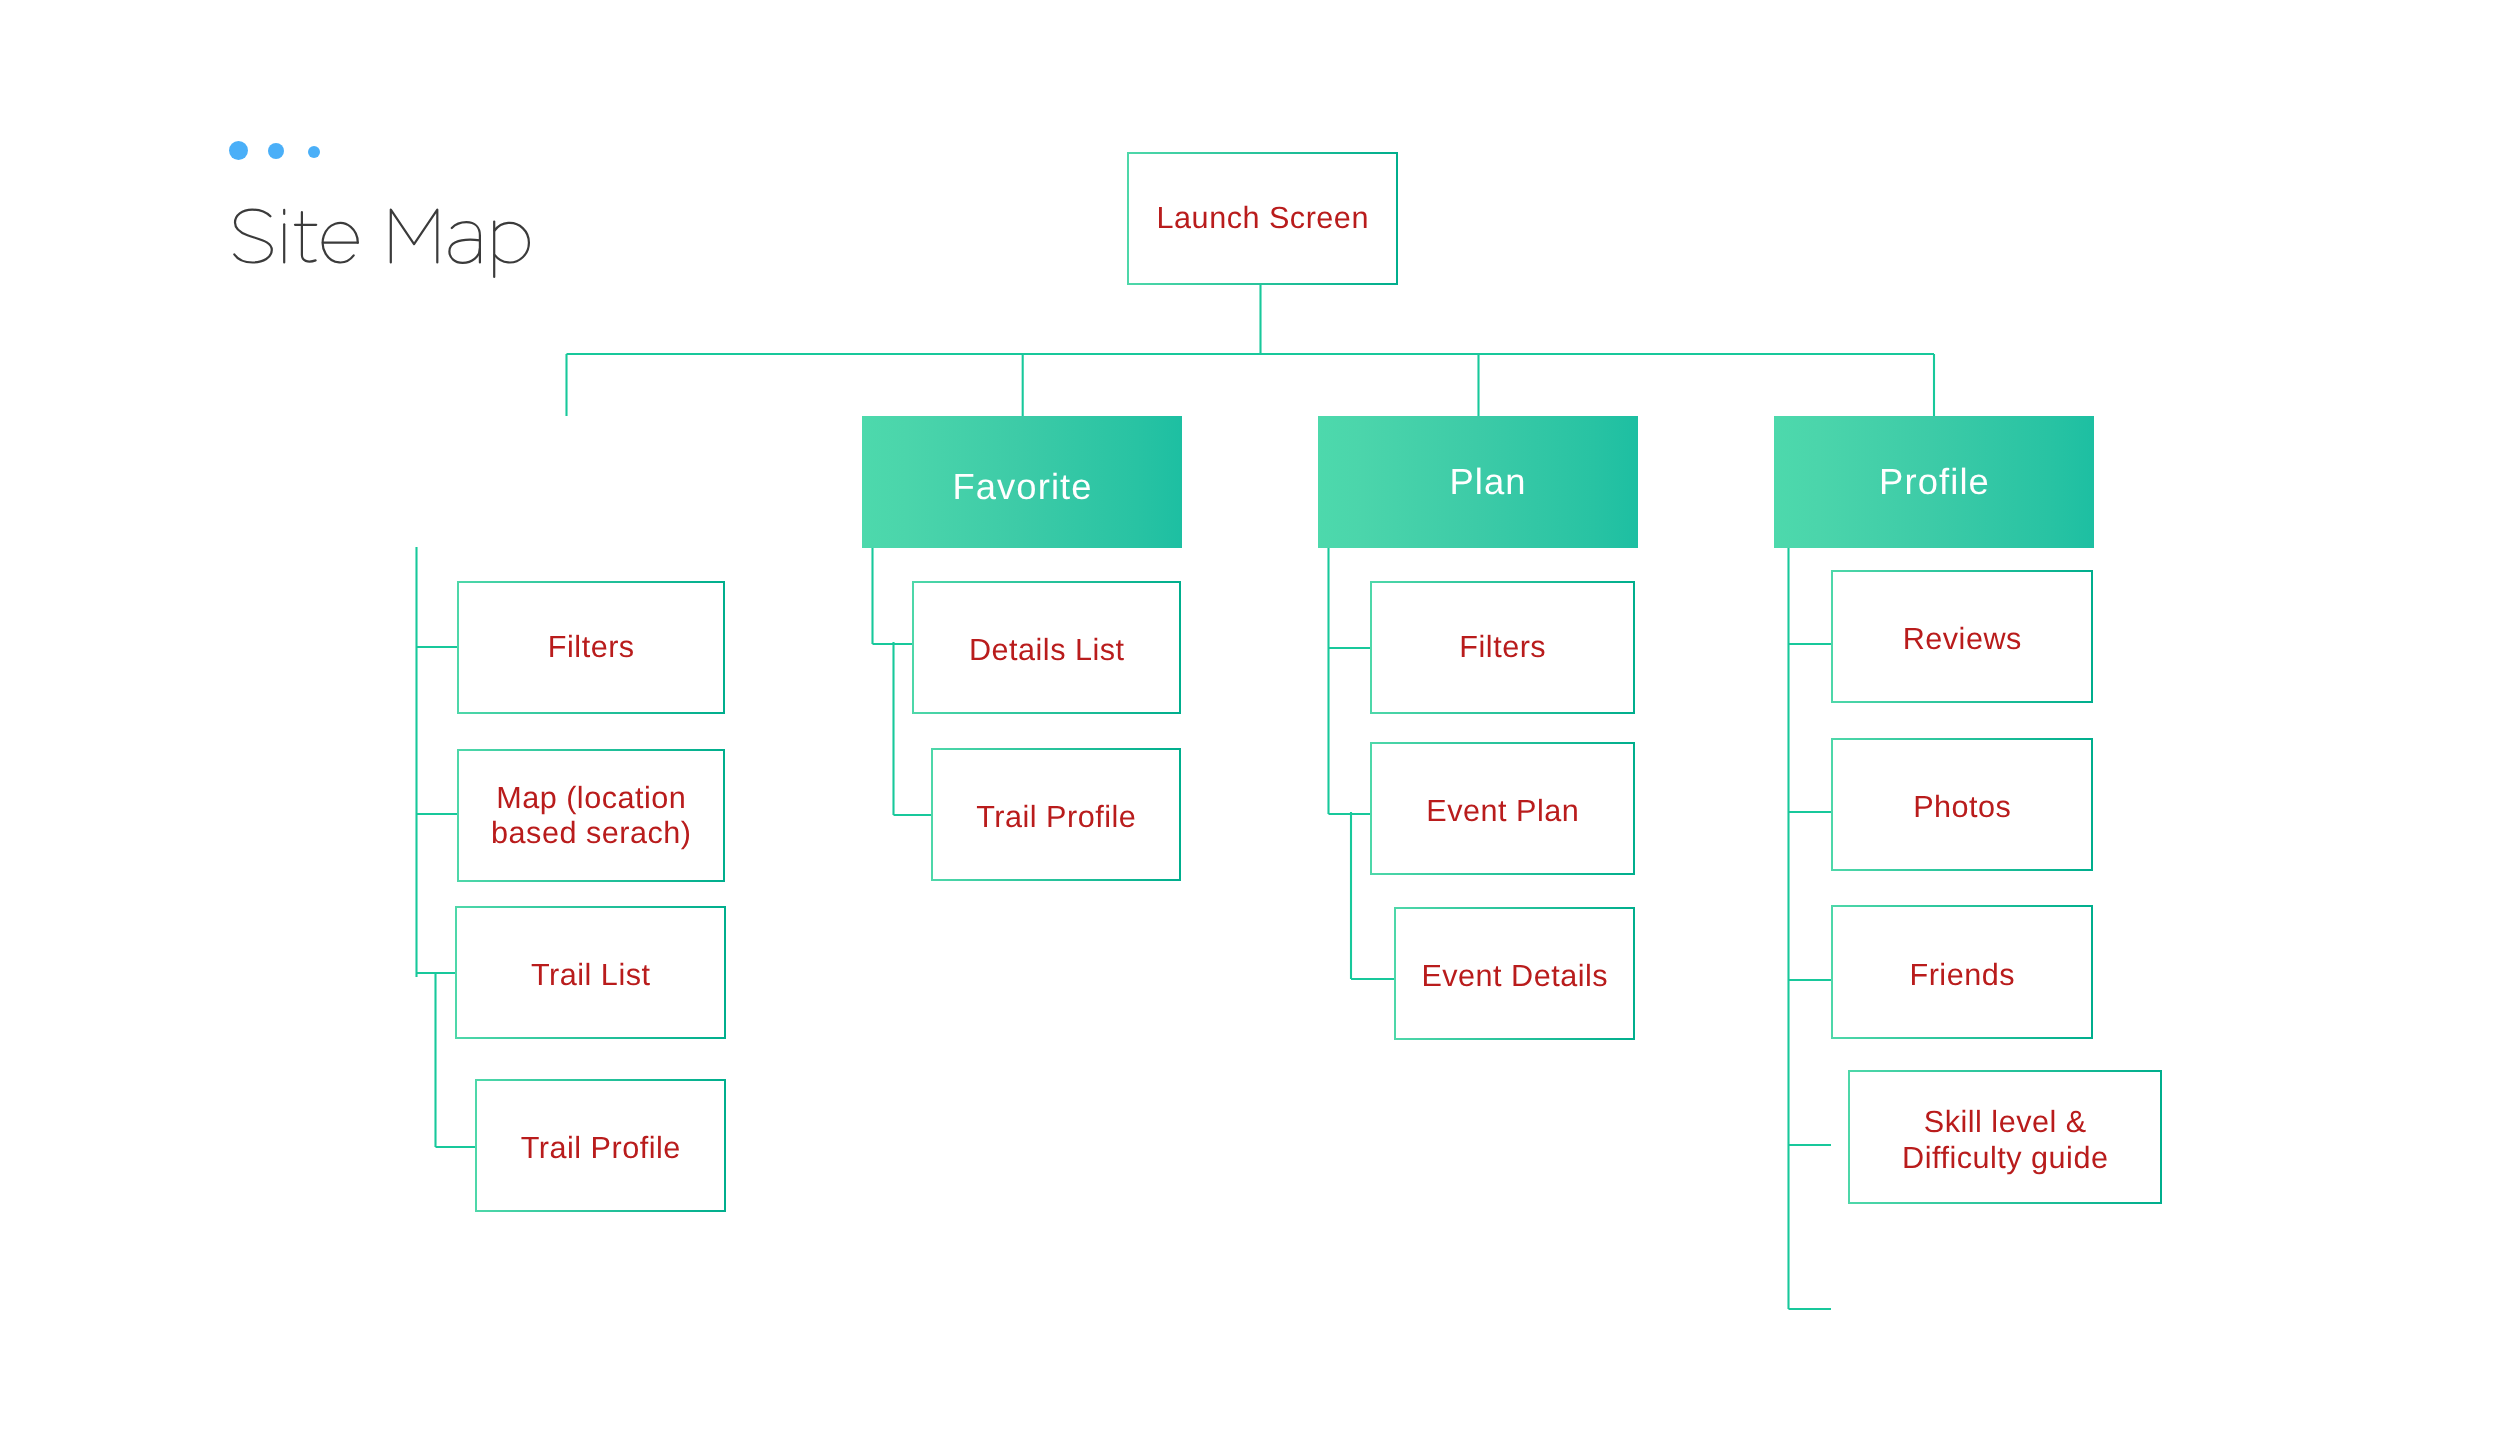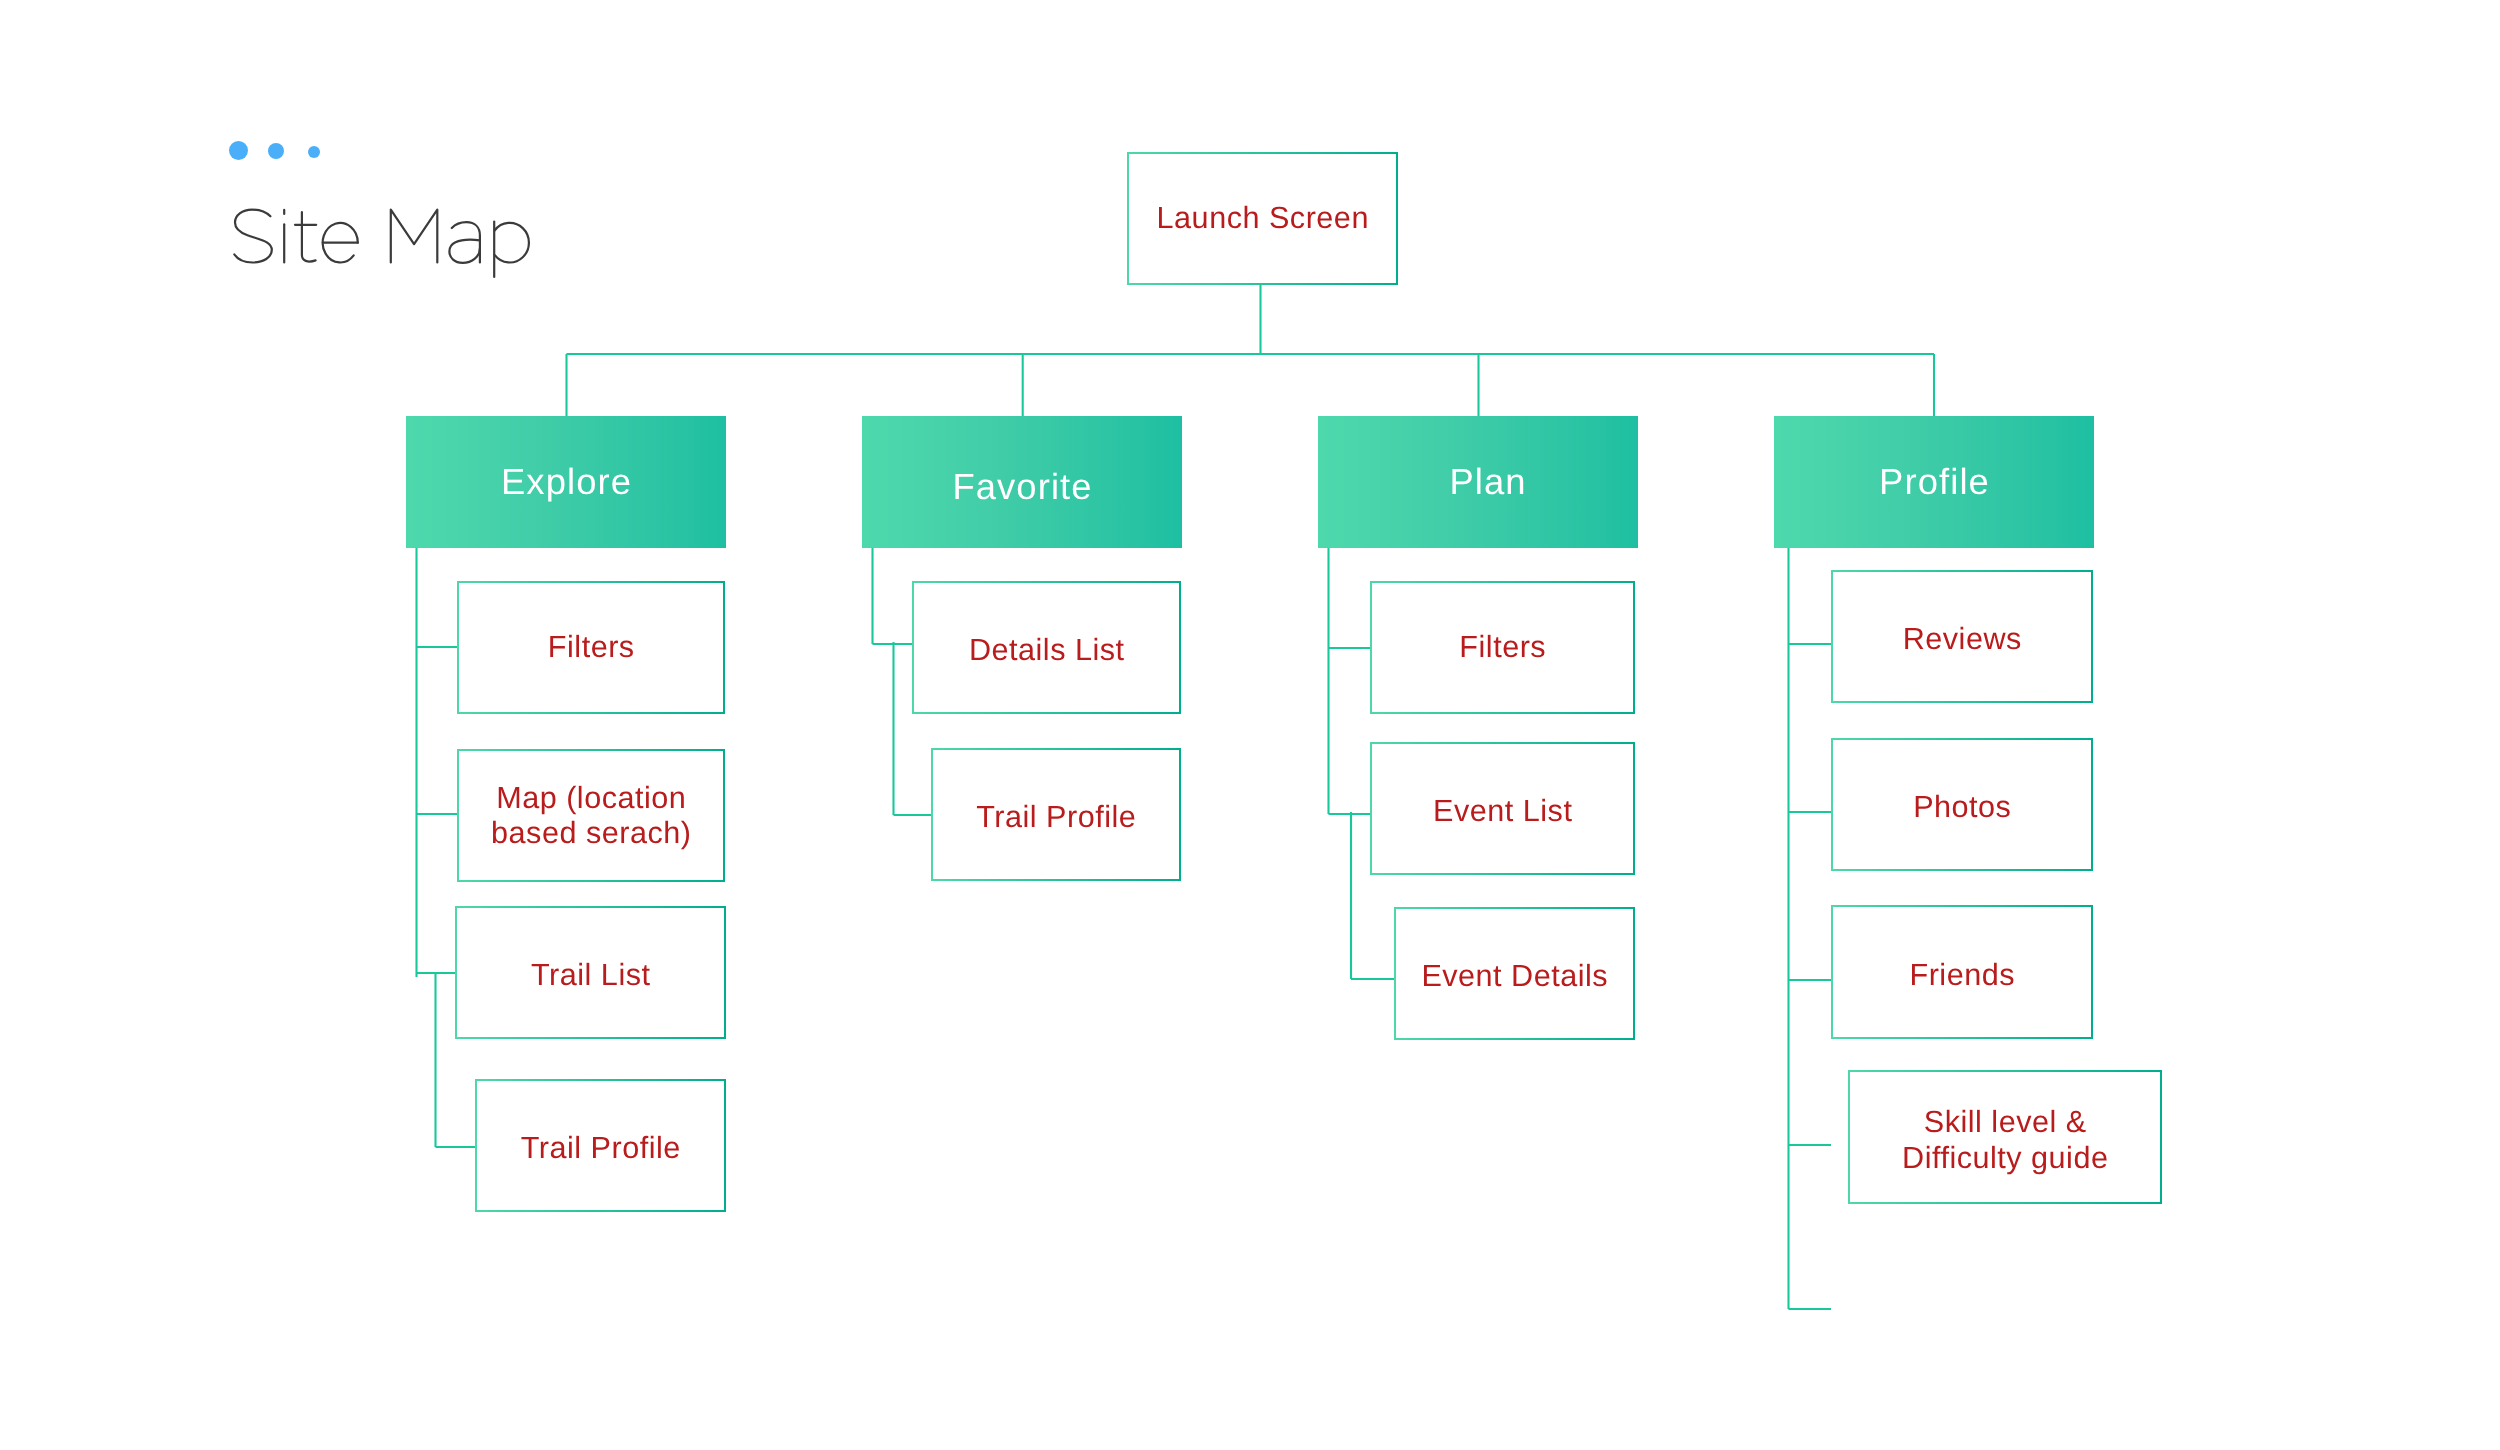--- a/index.html
+++ b/index.html
@@ -100,23 +100,20 @@
       <path d="M1788.5,980 L1831,980"></path>
       <path d="M1788.5,1145 L1831,1145"></path>
       <path d="M1788.5,1309 L1831,1309"></path>
     </g>
   </svg>
 
   <div class="node plain" style="left:1127px;top:152px;width:271px;height:133px;">
     <span class="lbl">Launch Screen</span>
   </div>
 
-  <div class="node hdr" style="left:406px;top:416px;width:320px;height:132px;">
-    <span class="lbl">Explore</span>
-  </div>
   <div class="node hdr" style="left:862px;top:416px;width:320px;height:132px;">
     <span class="lbl" style="position:relative;top:5px;">Favorite</span>
   </div>
   <div class="node hdr" style="left:1318px;top:416px;width:320px;height:132px;padding-left:19px;">
     <span class="lbl">Plan</span>
   </div>
   <div class="node hdr" style="left:1774px;top:416px;width:320px;height:132px;">
     <span class="lbl">Profile</span>
   </div>
 
@@ -138,21 +135,21 @@
     <span class="lbl">Details List</span>
   </div>
   <div class="node plain lower" style="left:931px;top:748px;width:250px;height:133px;">
     <span class="lbl">Trail Profile</span>
   </div>
 
   <div class="node plain" style="left:1370px;top:581px;width:265px;height:133px;">
     <span class="lbl">Filters</span>
   </div>
   <div class="node plain lower" style="left:1370px;top:742px;width:265px;height:133px;">
-    <span class="lbl">Event List</span>
+    <span class="lbl">Event Plan</span>
   </div>
   <div class="node plain lower" style="left:1394px;top:907px;width:241px;height:133px;">
     <span class="lbl">Event Details</span>
   </div>
 
   <div class="node plain lower" style="left:1831px;top:570px;width:262px;height:133px;">
     <span class="lbl">Reviews</span>
   </div>
   <div class="node plain lower" style="left:1831px;top:738px;width:262px;height:133px;">
     <span class="lbl">Photos</span>

